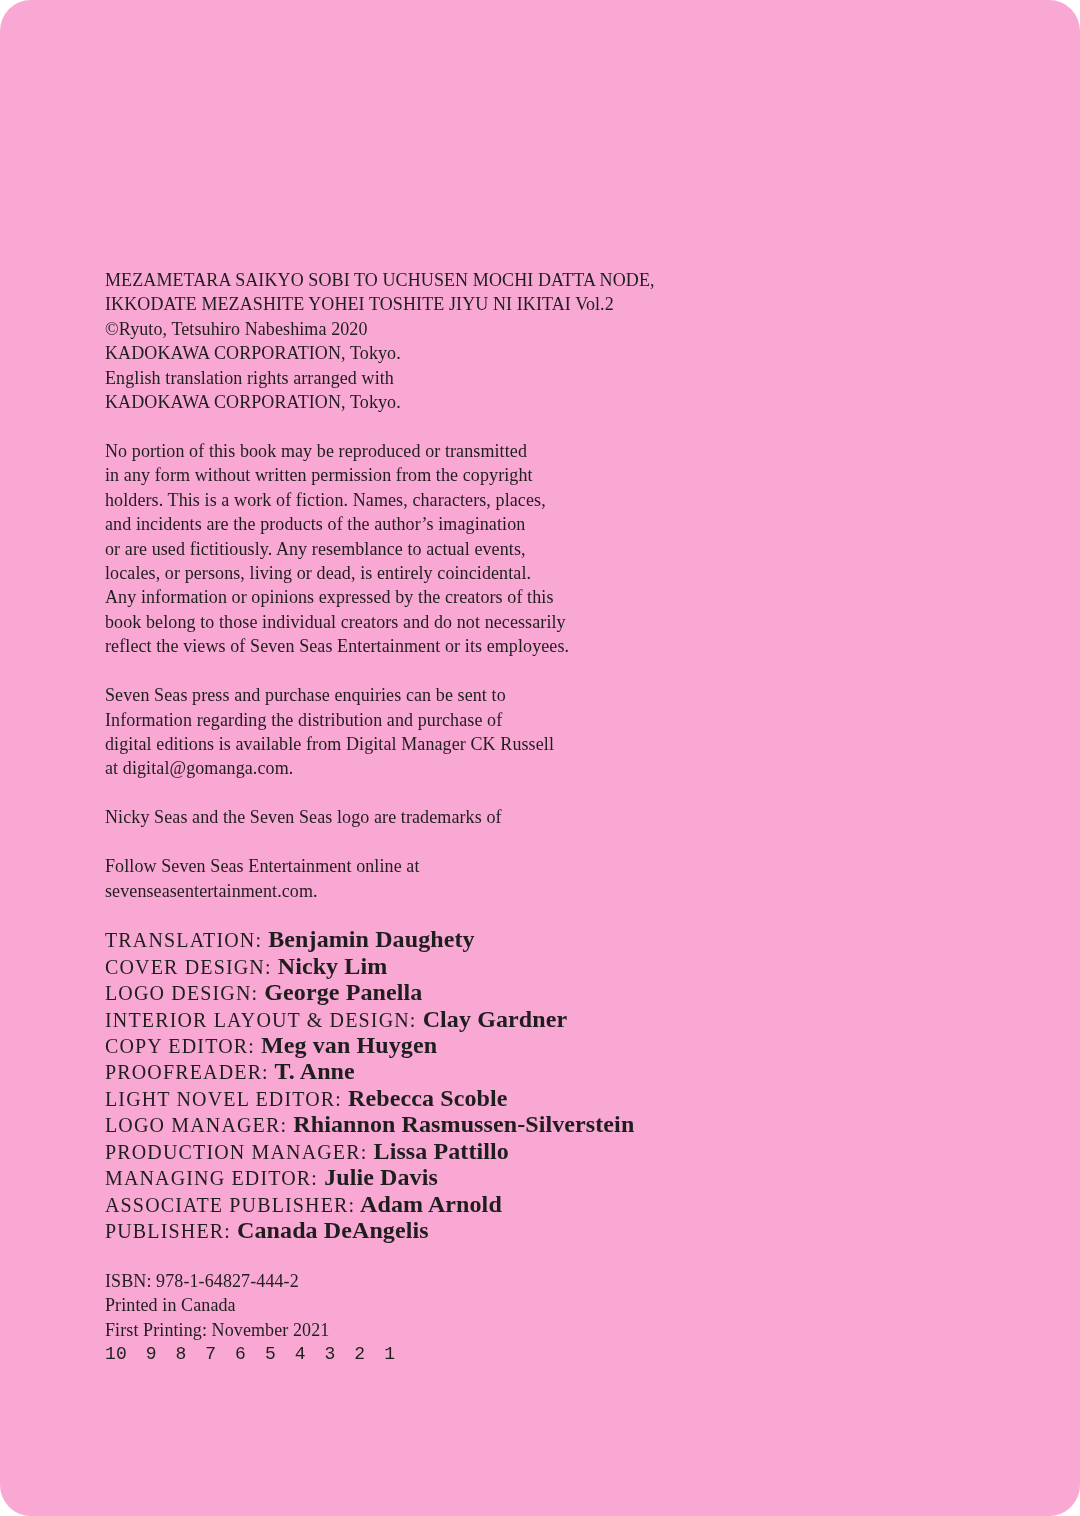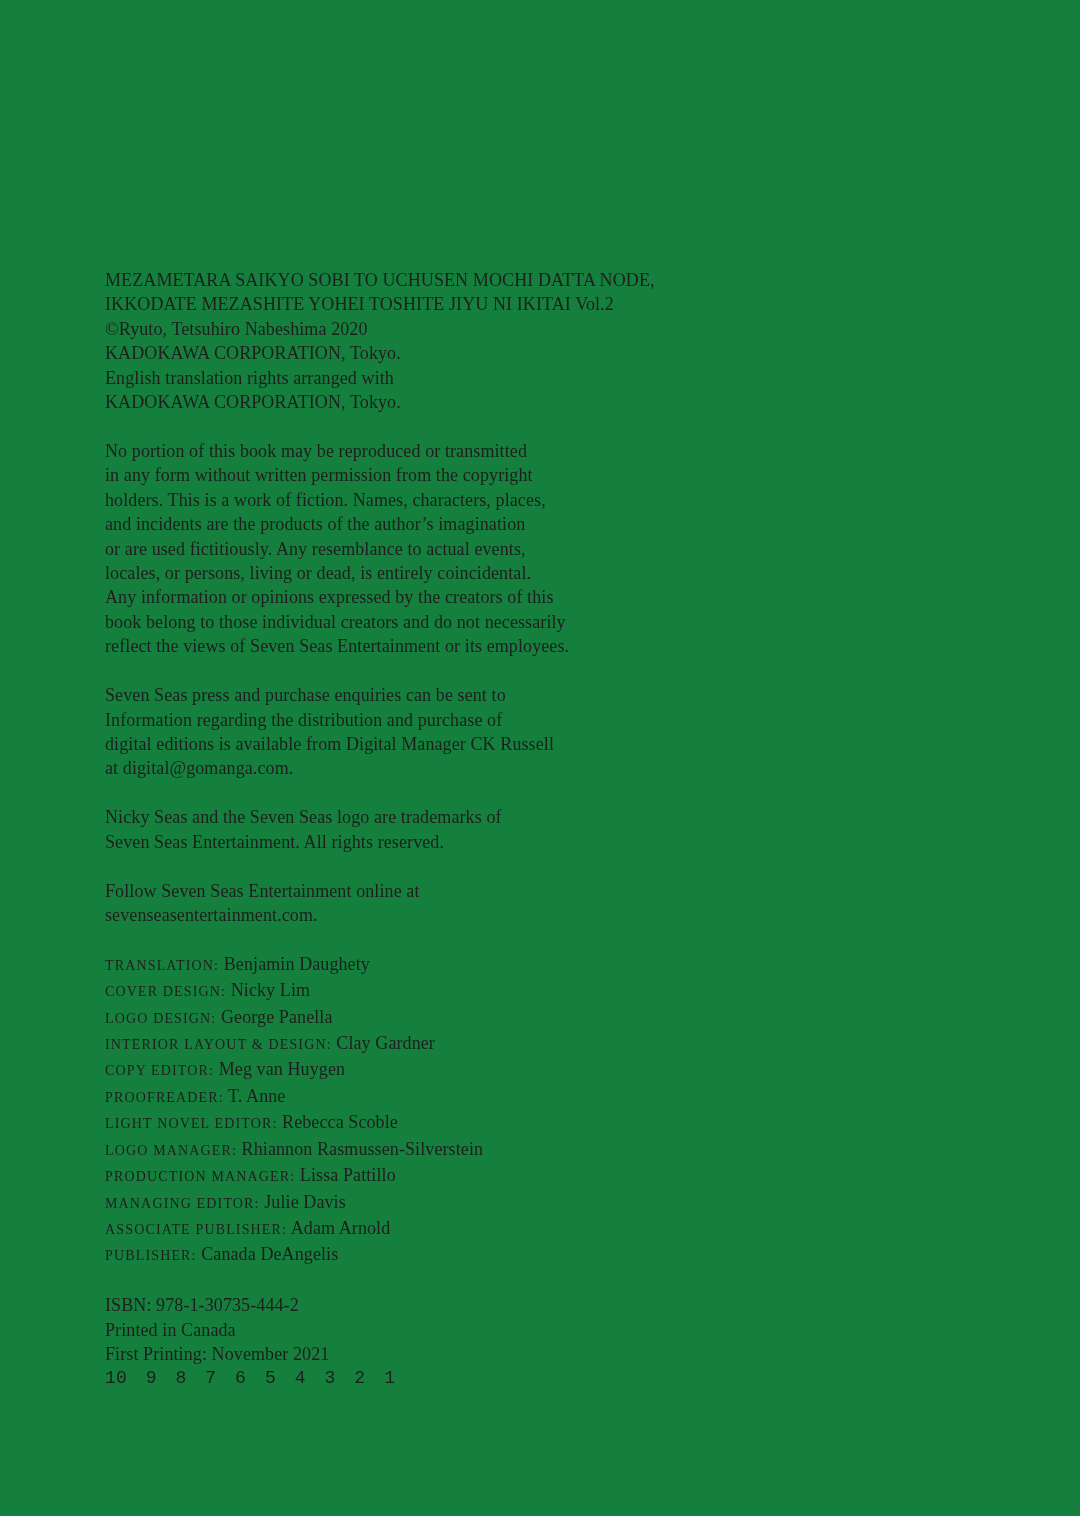--- a/index.html
+++ b/index.html
@@ -10,40 +10,42 @@
     height: 1516px;
     font-family: "Liberation Serif", serif;
     color: #1e1e1e;
     -webkit-font-smoothing: antialiased;
   }
   .page {
     box-sizing: border-box;
     width: 1080px;
     height: 1516px;
     padding: 268px 80px 40px 105px;
-    background: #15803d;
+    background: #f9a8d4;
     overflow: hidden;
+    border-radius: 31px;
   }
   .block {
     margin: 0 0 24.5px 0;
   }
   .line {
     font-size: 18px;
     line-height: 24.4px;
     white-space: pre-wrap;
     letter-spacing: 0.1px;
   }
   .credit-label {
-    font-size: 14px;
+    font-size: 20px;
     letter-spacing: 1.15px;
     text-align: center;
   }
   .credit-name {
-    font-size: 18px;
+    font-size: 24px;
     letter-spacing: 0.1px;
+    font-weight: bold;
   }
   [data-name="printing-block"] .line:last-child {
     word-spacing: 8px;
     font-family: Liberation Mono, monospace;
   }
 </style>
 </head>
 <body>
 
 <div class="page" data-name="copyright-page">
@@ -70,21 +72,20 @@
 
   <div class="block" data-name="contact-block">
       <div class="line" data-name="contact-line">Seven Seas press and purchase enquiries can be sent to</div>
       <div class="line" data-name="contact-line">Information regarding the distribution and purchase of</div>
       <div class="line" data-name="contact-line">digital editions is available from Digital Manager CK Russell</div>
       <div class="line" data-name="contact-line">at digital@gomanga.com.</div>
     </div>
 
   <div class="block" data-name="trademark-block">
       <div class="line" data-name="trademark-line">Nicky Seas and the Seven Seas logo are trademarks of</div>
-      <div class="line" data-name="trademark-line">Seven Seas Entertainment. All rights reserved.</div>
     </div>
 
   <div class="block" data-name="follow-online-block">
       <div class="line" data-name="follow-online-line">Follow Seven Seas Entertainment online at</div>
       <div class="line" data-name="follow-online-line">sevenseasentertainment.com.</div>
     </div>
 
   <div class="block" data-name="credits-block">
       <div class="line" data-name="credit-line"><span class="credit-label" data-name="credit-role-label">TRANSLATION:</span><span class="credit-name" data-name="credit-person-name"> Benjamin Daughety</span></div>
       <div class="line" data-name="credit-line"><span class="credit-label" data-name="credit-role-label">COVER DESIGN:</span><span class="credit-name" data-name="credit-person-name"> Nicky Lim</span></div>
@@ -94,18 +95,18 @@
       <div class="line" data-name="credit-line"><span class="credit-label" data-name="credit-role-label">PROOFREADER:</span><span class="credit-name" data-name="credit-person-name"> T. Anne</span></div>
       <div class="line" data-name="credit-line"><span class="credit-label" data-name="credit-role-label">LIGHT NOVEL EDITOR:</span><span class="credit-name" data-name="credit-person-name"> Rebecca Scoble</span></div>
       <div class="line" data-name="credit-line"><span class="credit-label" data-name="credit-role-label">LOGO MANAGER:</span><span class="credit-name" data-name="credit-person-name"> Rhiannon Rasmussen-Silverstein</span></div>
       <div class="line" data-name="credit-line"><span class="credit-label" data-name="credit-role-label">PRODUCTION MANAGER:</span><span class="credit-name" data-name="credit-person-name"> Lissa Pattillo</span></div>
       <div class="line" data-name="credit-line"><span class="credit-label" data-name="credit-role-label">MANAGING EDITOR:</span><span class="credit-name" data-name="credit-person-name"> Julie Davis</span></div>
       <div class="line" data-name="credit-line"><span class="credit-label" data-name="credit-role-label">ASSOCIATE PUBLISHER:</span><span class="credit-name" data-name="credit-person-name"> Adam Arnold</span></div>
       <div class="line" data-name="credit-line"><span class="credit-label" data-name="credit-role-label">PUBLISHER:</span><span class="credit-name" data-name="credit-person-name"> Canada DeAngelis</span></div>
     </div>
 
   <div class="block" data-name="printing-block">
-      <div class="line" data-name="printing-line">ISBN: 978-1-30735-444-2</div>
+      <div class="line" data-name="printing-line">ISBN: 978-1-64827-444-2</div>
       <div class="line" data-name="printing-line">Printed in Canada</div>
       <div class="line" data-name="printing-line">First Printing: November 2021</div>
       <div class="line" data-name="printing-line">10 9 8 7 6 5 4 3 2 1</div>
     </div>
 </div>
 
 </body></html>

